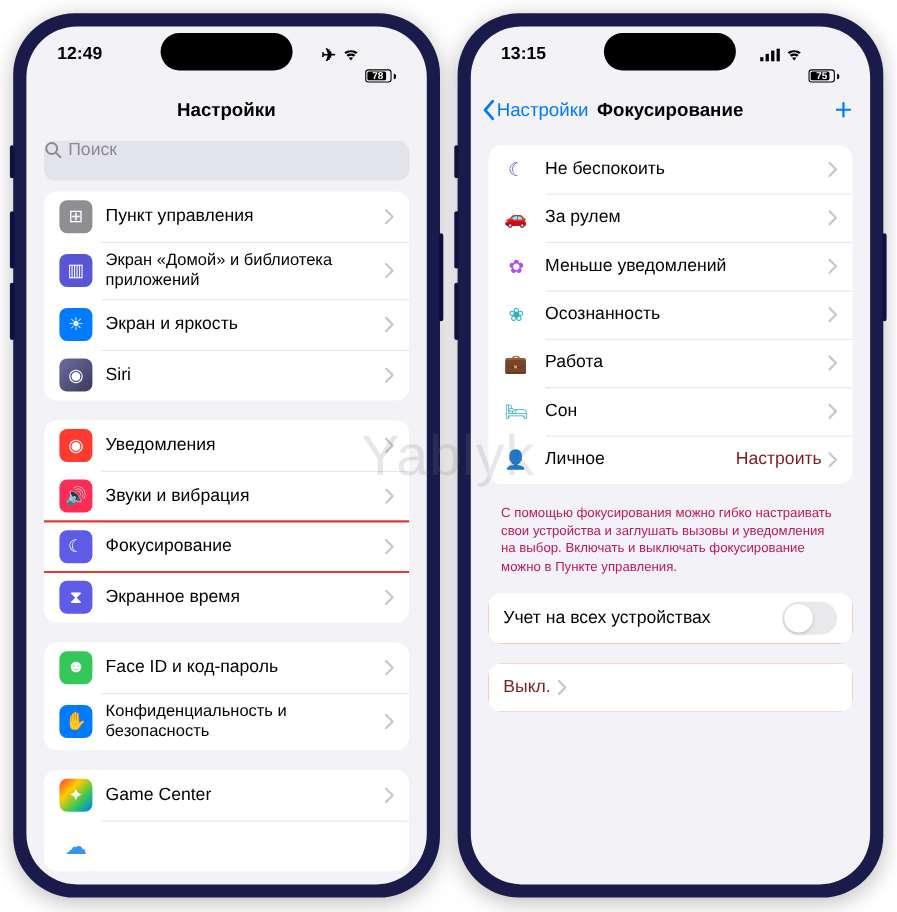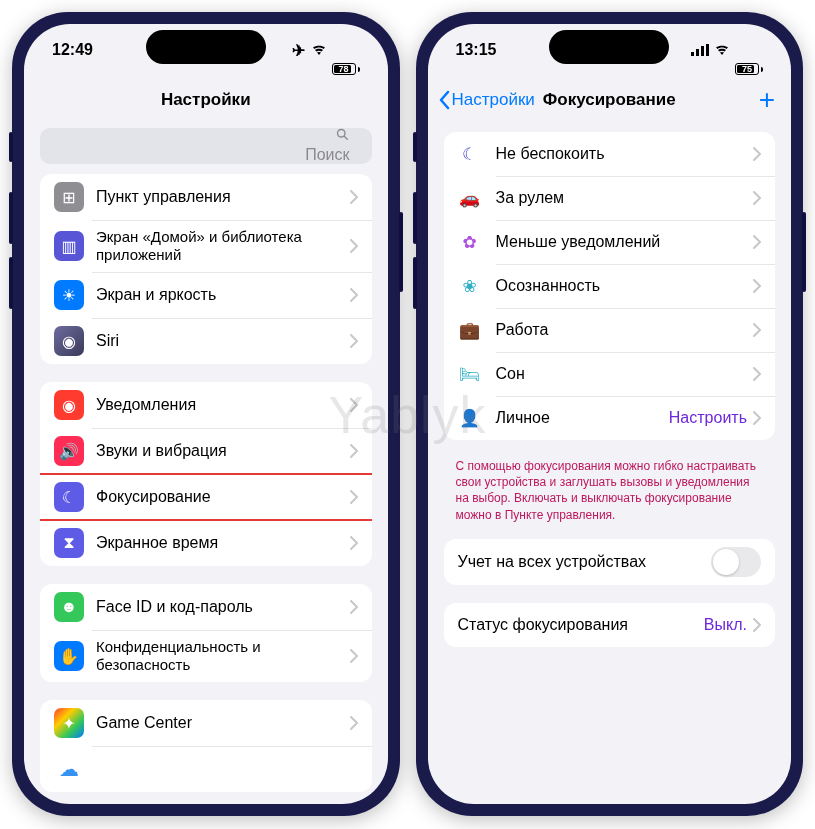--- a/index.html
+++ b/index.html
@@ -44,37 +44,37 @@
   .battery-pct { font-size:9px; font-weight:700; color:#fff; position:relative; z-index:2;}
   .battery-tip { width:2px; height:5px; background:#000; border-radius:0 2px 2px 0; }
 
   .content { position:absolute; inset:0; padding-top:52px; overflow:hidden; }
   .nav { height:48px; display:flex; align-items:center; justify-content:center; position:relative; padding:0 14px;text-align:right;}
   .nav-title { font-size:17px; font-weight:600; }
   .nav-back { position:absolute; left:10px; display:flex; align-items:center; color:#007aff; font-size:17px; gap:2px;}
   .nav-add { position:absolute; right:16px; color:#007aff; font-size:28px; font-weight:300; line-height:1;}
   .search {
     margin:4px 16px 10px; height:36px; background:#e3e3ea; border-radius:10px;
-    display:flex; align-items:flex-end; padding:0 22px; gap:6px; color:#8a8a8e; font-size:16px;flex-direction:column;
+    display:flex; align-items:flex-start; padding:0 0; gap:6px; color:#8a8a8e; font-size:16px;
   }
 
   .group { margin:0 16px 18px; background:#fff; border-radius:12px; overflow:hidden; }
   .row {
     min-height:44px; display:flex; align-items:center; padding:8px 14px; position:relative;
   }
   .row + .row::before {
     content:""; position:absolute; top:0; left:52px; right:0; height:1px; background:#e5e5ea;
   }
   .icon {
     width:30px; height:30px; border-radius:7px; display:flex; align-items:center; justify-content:center;
     margin-right:12px; color:#fff; flex-shrink:0;
   }
   .label { flex:1; font-size:16px; color:#000; line-height:1.2; }
   .label.small { font-size:15px; }
-  .value { font-size:16px; color:#6d28d9; margin-right:6px; }
+  .value { font-size:16px; color:#7f1d1d; margin-right:6px; }
   .chev { color:#c7c7cc; }
 
   .focus-icon {
     width:24px; height:24px; display:flex; align-items:center; justify-content:center;
     margin-right:14px; flex-shrink:0; font-size:17px;
   }
 
   .footer-text { margin:0 28px 16px; font-size:12px; color:#be185d; line-height:1.35; }
 
   .toggle {
@@ -340,21 +340,20 @@
           <div class="highlight" style="top:-2px;left:-2px;right:-2px;bottom:-2px;"></div>
           <div class="row noicon">
             <span class="label">Учет на всех устройствах</span>
             <div class="toggle"></div>
           </div>
         </div>
 
         <div class="group" style="position:relative;">
           <div class="highlight" style="top:-2px;left:-2px;right:-2px;bottom:-2px;"></div>
           <div class="row noicon">
-            <span class="label">Статус фокусирования</span>
             <span class="value">Выкл.</span>
             <svg class="chev" width="8" height="14" viewBox="0 0 8 14">
                 <path d="M1 1l6 6-6 6" fill="none" stroke="#c7c7cc" stroke-width="2" stroke-linecap="round" stroke-linejoin="round"></path>
               </svg>
           </div>
         </div>
       </div>
     </div>
   </div>
 

